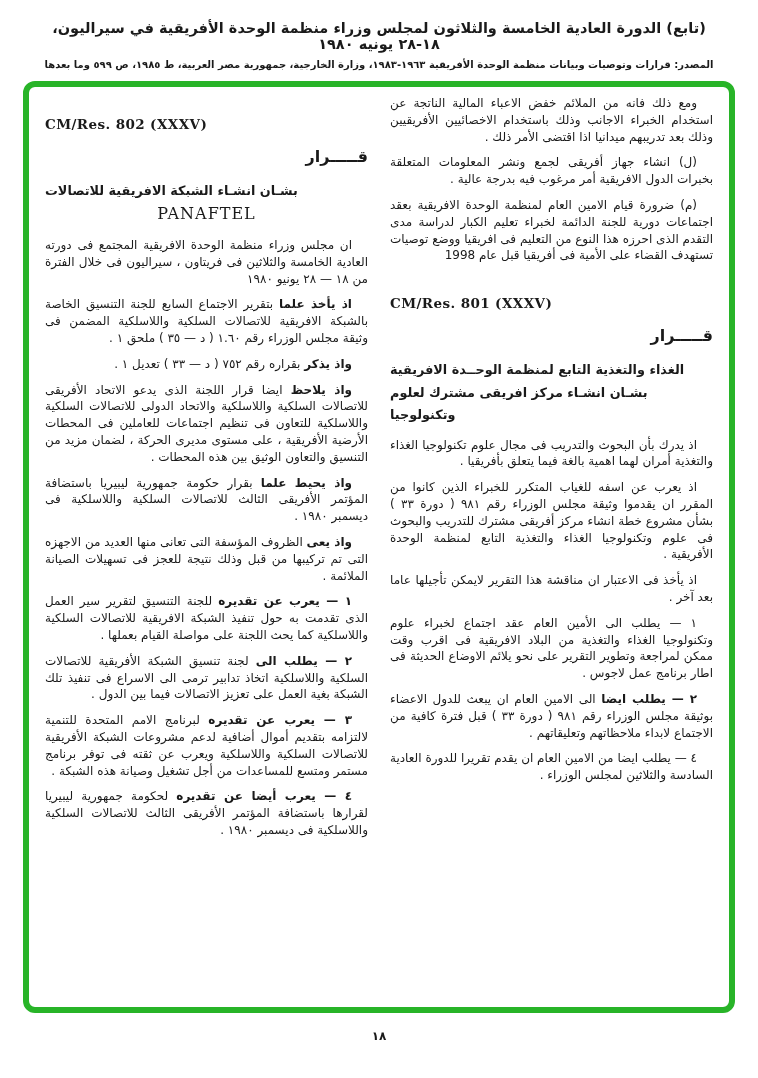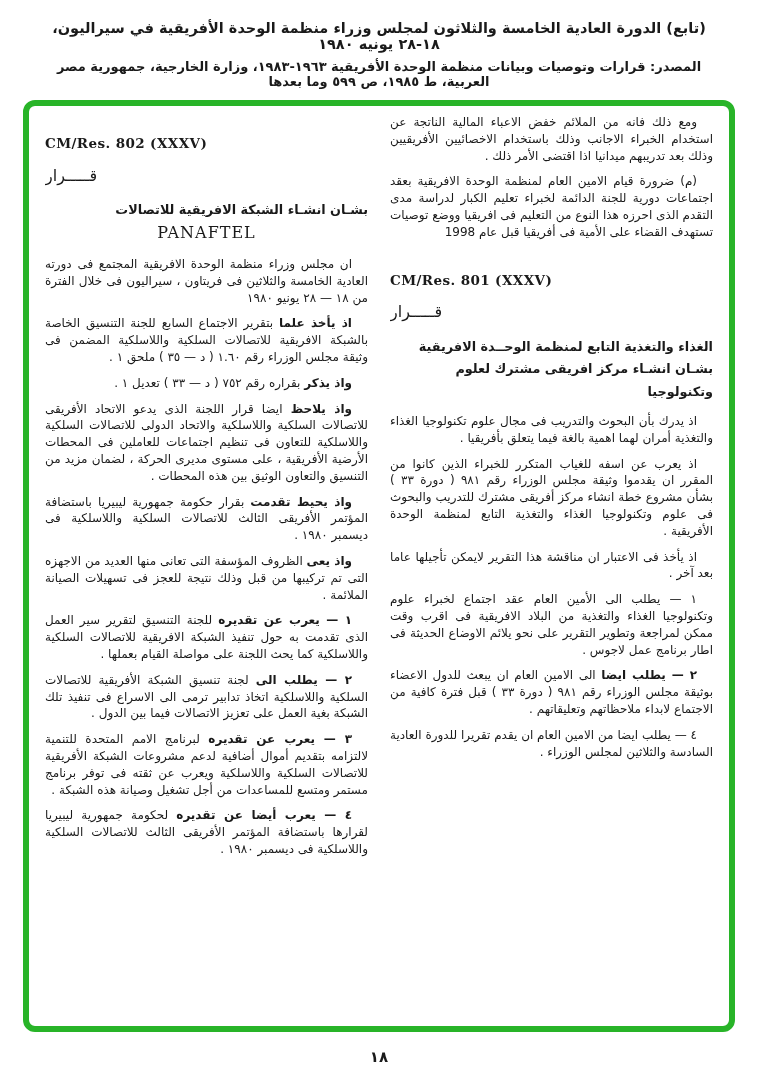--- a/index.html
+++ b/index.html
@@ -7,21 +7,21 @@
     width:758px; height:1078px;
     background:#ffffff;
     color:#1a1a1a;
     font-family:"DejaVu Sans", sans-serif;
     overflow:hidden;
   }
   .page { position:relative; width:758px; height:944px; }
 
   .header { padding-top:20px; text-align:center; direction:rtl; }
   .header-line1 { font-size:14.5px; font-weight:bold; padding:0 34px; }
-  .header-line2 { font-size:13px; font-weight:bold; margin-top:7px; padding:0 40px; }
+  .header-line2 { font-size:10px; font-weight:bold; margin-top:7px; padding:0 40px; }
 
   .content-box {
     box-sizing:border-box;
     margin:11px auto 0;
     width:712px; height:932px;
     border:6px solid #28b428;
     border-radius:12px;
     padding:8px 16px 0 16px;
     background:#ffffff;
   }
@@ -38,34 +38,34 @@
 
   .doc-ref {
     direction:ltr; text-align:left;
     font-family:"DejaVu Serif", serif;
     font-size:13.5px; font-weight:600;
     letter-spacing:0.4px;
     margin:4px 0 12px 0;
   }
   .doc-ref-801 { margin-top:30px; }
 
-  .res-title { text-align:left; font-weight:normal; font-size:16px; margin:6px 0 12px 0; text-indent:0; }
-  .res-subtitle { text-align:right; font-weight:bold; font-size:12.8px; line-height:1.75; text-indent:0; }
+  .res-title { text-align:right; font-weight:bold; font-size:16px; margin:6px 0 12px 0; text-indent:0; }
+  .res-subtitle { text-align:left; font-weight:bold; font-size:12.8px; line-height:1.75; text-indent:0; }
   .latin-title {
     text-align:center;
     font-family:"DejaVu Serif", serif;
     font-size:16px; letter-spacing:1px;
     margin:0 0 12px 0;
   }
   .subtitle-block { margin-bottom:10px; }
 
   .para { margin:0 0 9px 0; text-indent:16px; }
   .lead { font-weight:bold; }
 
-  .footer { text-align:center; margin-top:16px; font-size:15px; font-weight:bold; }
+  .footer { text-align:center; margin-top:16px; font-size:12px; font-weight:bold; }
 </style>
 </head>
 <body>
 
 <div class="page">
 
   <div class="header">
     <div class="header-line1">(تابع) الدورة العادية الخامسة والثلاثون لمجلس وزراء منظمة الوحدة الأفريقية في سيراليون، ١٨-٢٨ يونيه ١٩٨٠</div>
     <div class="header-line2">المصدر: قرارات وتوصيات وبيانات منظمة الوحدة الأفريقية ١٩٦٣-١٩٨٣، وزارة الخارجية، جمهورية مصر العربية، ط ١٩٨٥، ص ٥٩٩ وما بعدها</div>
   </div>
@@ -78,30 +78,31 @@
         <div class="res-title">قـــــرار</div>
         <div class="subtitle-block">
           <div class="res-subtitle">بشـان انشـاء الشبكة الافريقية للاتصالات</div>
           <div class="latin-title">PANAFTEL</div>
         </div>
 
         <p class="para"><span class="lead"></span> <span>ان مجلس وزراء منظمة الوحدة الافريقية المجتمع فى دورته العادية الخامسة والثلاثين فى فريتاون ، سيراليون فى خلال الفترة من ١٨ — ٢٨ يونيو ١٩٨٠</span></p>
         <p class="para"><span class="lead">اذ يأخذ علما</span> <span>بتقرير الاجتماع السابع للجنة التنسيق الخاصة بالشبكة الافريقية للاتصالات السلكية واللاسلكية المضمن فى وثيقة مجلس الوزراء رقم ١.٦٠ ( د — ٣٥ ) ملحق ١ .</span></p>
         <p class="para"><span class="lead">واذ يذكر</span> <span>بقراره رقم ٧٥٢ ( د — ٣٣ ) تعديل ١ .</span></p>
         <p class="para"><span class="lead">واذ يلاحظ</span> <span>ايضا قرار اللجنة الذى يدعو الاتحاد الأفريقى للاتصالات السلكية واللاسلكية والاتحاد الدولى للاتصالات السلكية واللاسلكية للتعاون فى تنظيم اجتماعات للعاملين فى المحطات الأرضية الأفريقية ، على مستوى مديرى الحركة ، لضمان مزيد من التنسيق والتعاون الوثيق بين هذه المحطات .</span></p>
-        <p class="para"><span class="lead">واذ يحيط تقدمت</span> <span>بقرار حكومة جمهورية ليبيريا باستضافة المؤتمر الأفريقى الثالث للاتصالات السلكية واللاسلكية فى ديسمبر ١٩٨٠ .</span></p>
+        <p class="para"><span class="lead">واذ يحيط علما</span> <span>بقرار حكومة جمهورية ليبيريا باستضافة المؤتمر الأفريقى الثالث للاتصالات السلكية واللاسلكية فى ديسمبر ١٩٨٠ .</span></p>
         <p class="para"><span class="lead">واذ يعى</span> <span>الظروف المؤسفة التى تعانى منها العديد من الاجهزه التى تم تركيبها من قبل وذلك نتيجة للعجز فى تسهيلات الصيانة الملائمة .</span></p>
         <p class="para"><span class="lead">١ — يعرب عن تقديره</span> <span>للجنة التنسيق لتقرير سير العمل الذى تقدمت به حول تنفيذ الشبكة الافريقية للاتصالات السلكية واللاسلكية كما يحث اللجنة على مواصلة القيام بعملها .</span></p>
         <p class="para"><span class="lead">٢ — يطلب الى</span> <span>لجنة تنسيق الشبكة الأفريقية للاتصالات السلكية واللاسلكية اتخاذ تدابير ترمى الى الاسراع فى تنفيذ تلك الشبكة بغية العمل على تعزيز الاتصالات فيما بين الدول .</span></p>
         <p class="para"><span class="lead">٣ — يعرب عن تقديره</span> <span>لبرنامج الامم المتحدة للتنمية لالتزامه بتقديم أموال أضافية لدعم مشروعات الشبكة الأفريقية للاتصالات السلكية واللاسلكية ويعرب عن ثقته فى توفر برنامج مستمر ومتسع للمساعدات من أجل تشغيل وصيانة هذه الشبكة .</span></p>
         <p class="para"><span class="lead">٤ — يعرب أيضا عن تقديره</span> <span>لحكومة جمهورية ليبيريا لقرارها باستضافة المؤتمر الأفريقى الثالث للاتصالات السلكية واللاسلكية فى ديسمبر ١٩٨٠ .</span></p>
       </div>
 
       <div class="col col-right">
         <p class="para"><span class="lead"></span> <span>ومع ذلك فانه من الملائم خفض الاعباء المالية الناتجة عن استخدام الخبراء الاجانب وذلك باستخدام الاخصائيين الأفريقيين وذلك بعد تدريبهم ميدانيا اذا اقتضى الأمر ذلك .</span></p>
+        <p class="para"><span class="lead"></span> <span>(ل) انشاء جهاز أفريقى لجمع ونشر المعلومات المتعلقة بخبرات الدول الافريقية أمر مرغوب فيه بدرجة عالية .</span></p>
         <p class="para"><span class="lead"></span> <span>(م) ضرورة قيام الامين العام لمنظمة الوحدة الافريقية بعقد اجتماعات دورية للجنة الدائمة لخبراء تعليم الكبار لدراسة مدى التقدم الذى احرزه هذا النوع من التعليم فى افريقيا ووضع توصيات تستهدف القضاء على الأمية فى أفريقيا قبل عام 1998</span></p>
 
         <div class="doc-ref doc-ref-801">CM/Res. 801 (XXXV)</div>
         <div class="res-title">قـــــرار</div>
         <div class="subtitle-block">
           <div class="res-subtitle">الغذاء والتغذية التابع لمنظمة الوحــدة الافريقية</div>
           <div class="res-subtitle">بشـان انشـاء مركز افريقى مشترك لعلوم وتكنولوجيا</div>
         </div>
 
         <p class="para"><span class="lead"></span> <span>اذ يدرك بأن البحوث والتدريب فى مجال علوم تكنولوجيا الغذاء والتغذية أمران لهما اهمية بالغة فيما يتعلق بأفريقيا .</span></p>

